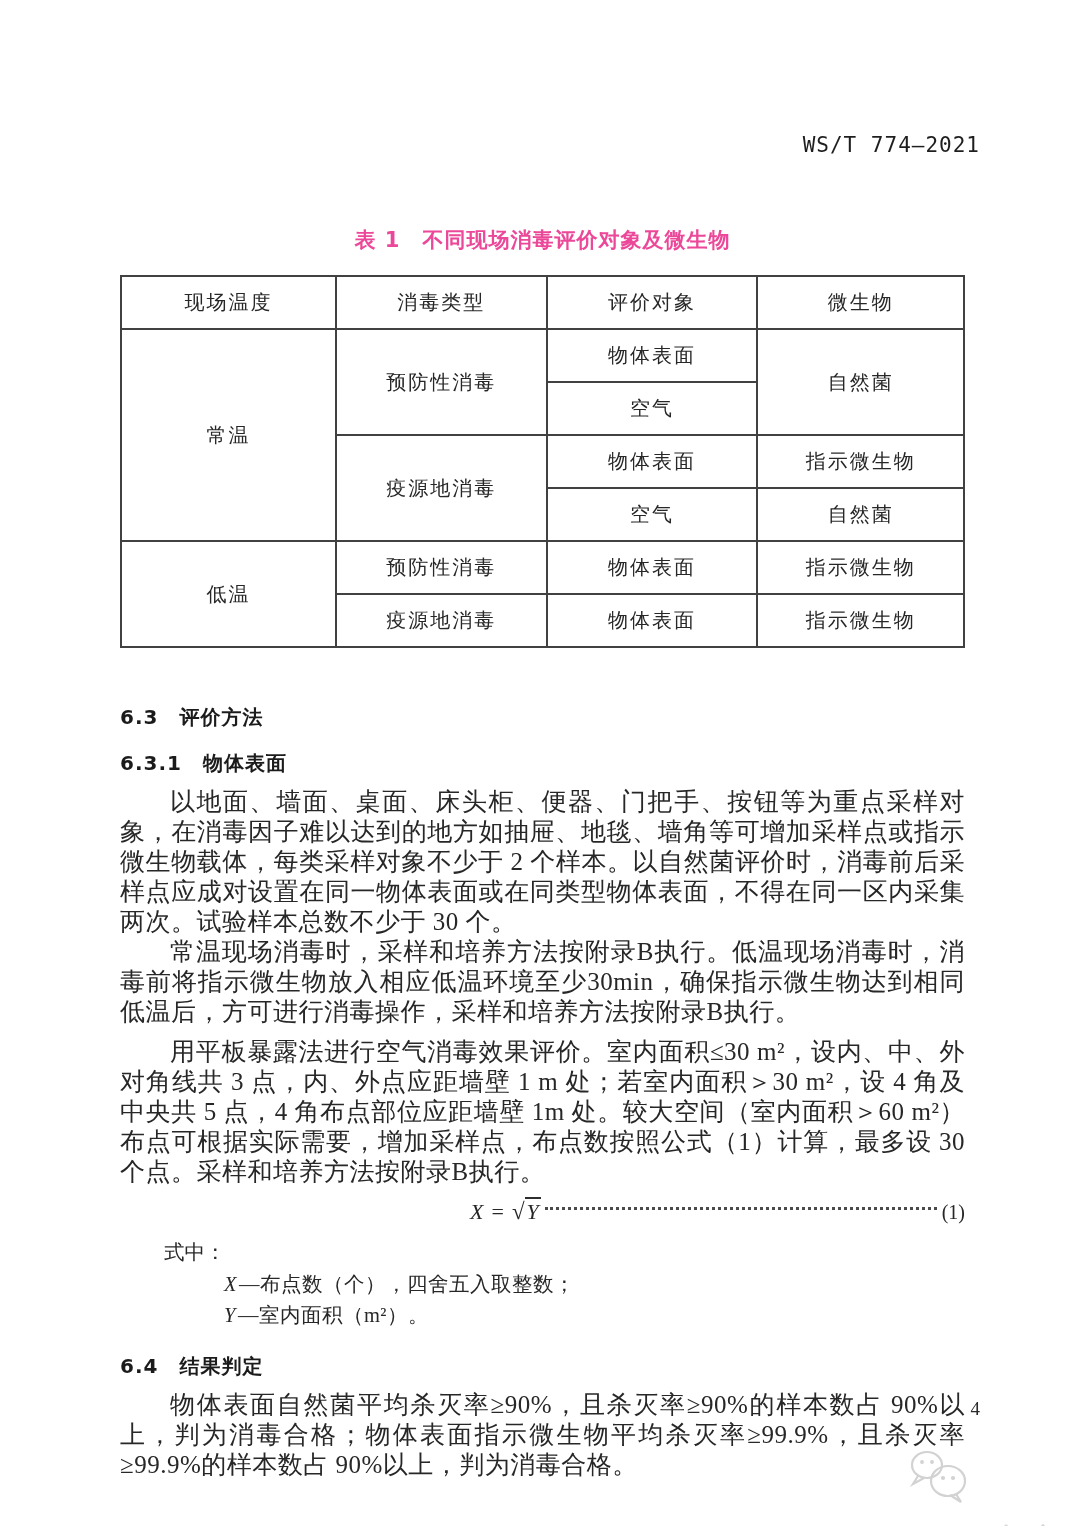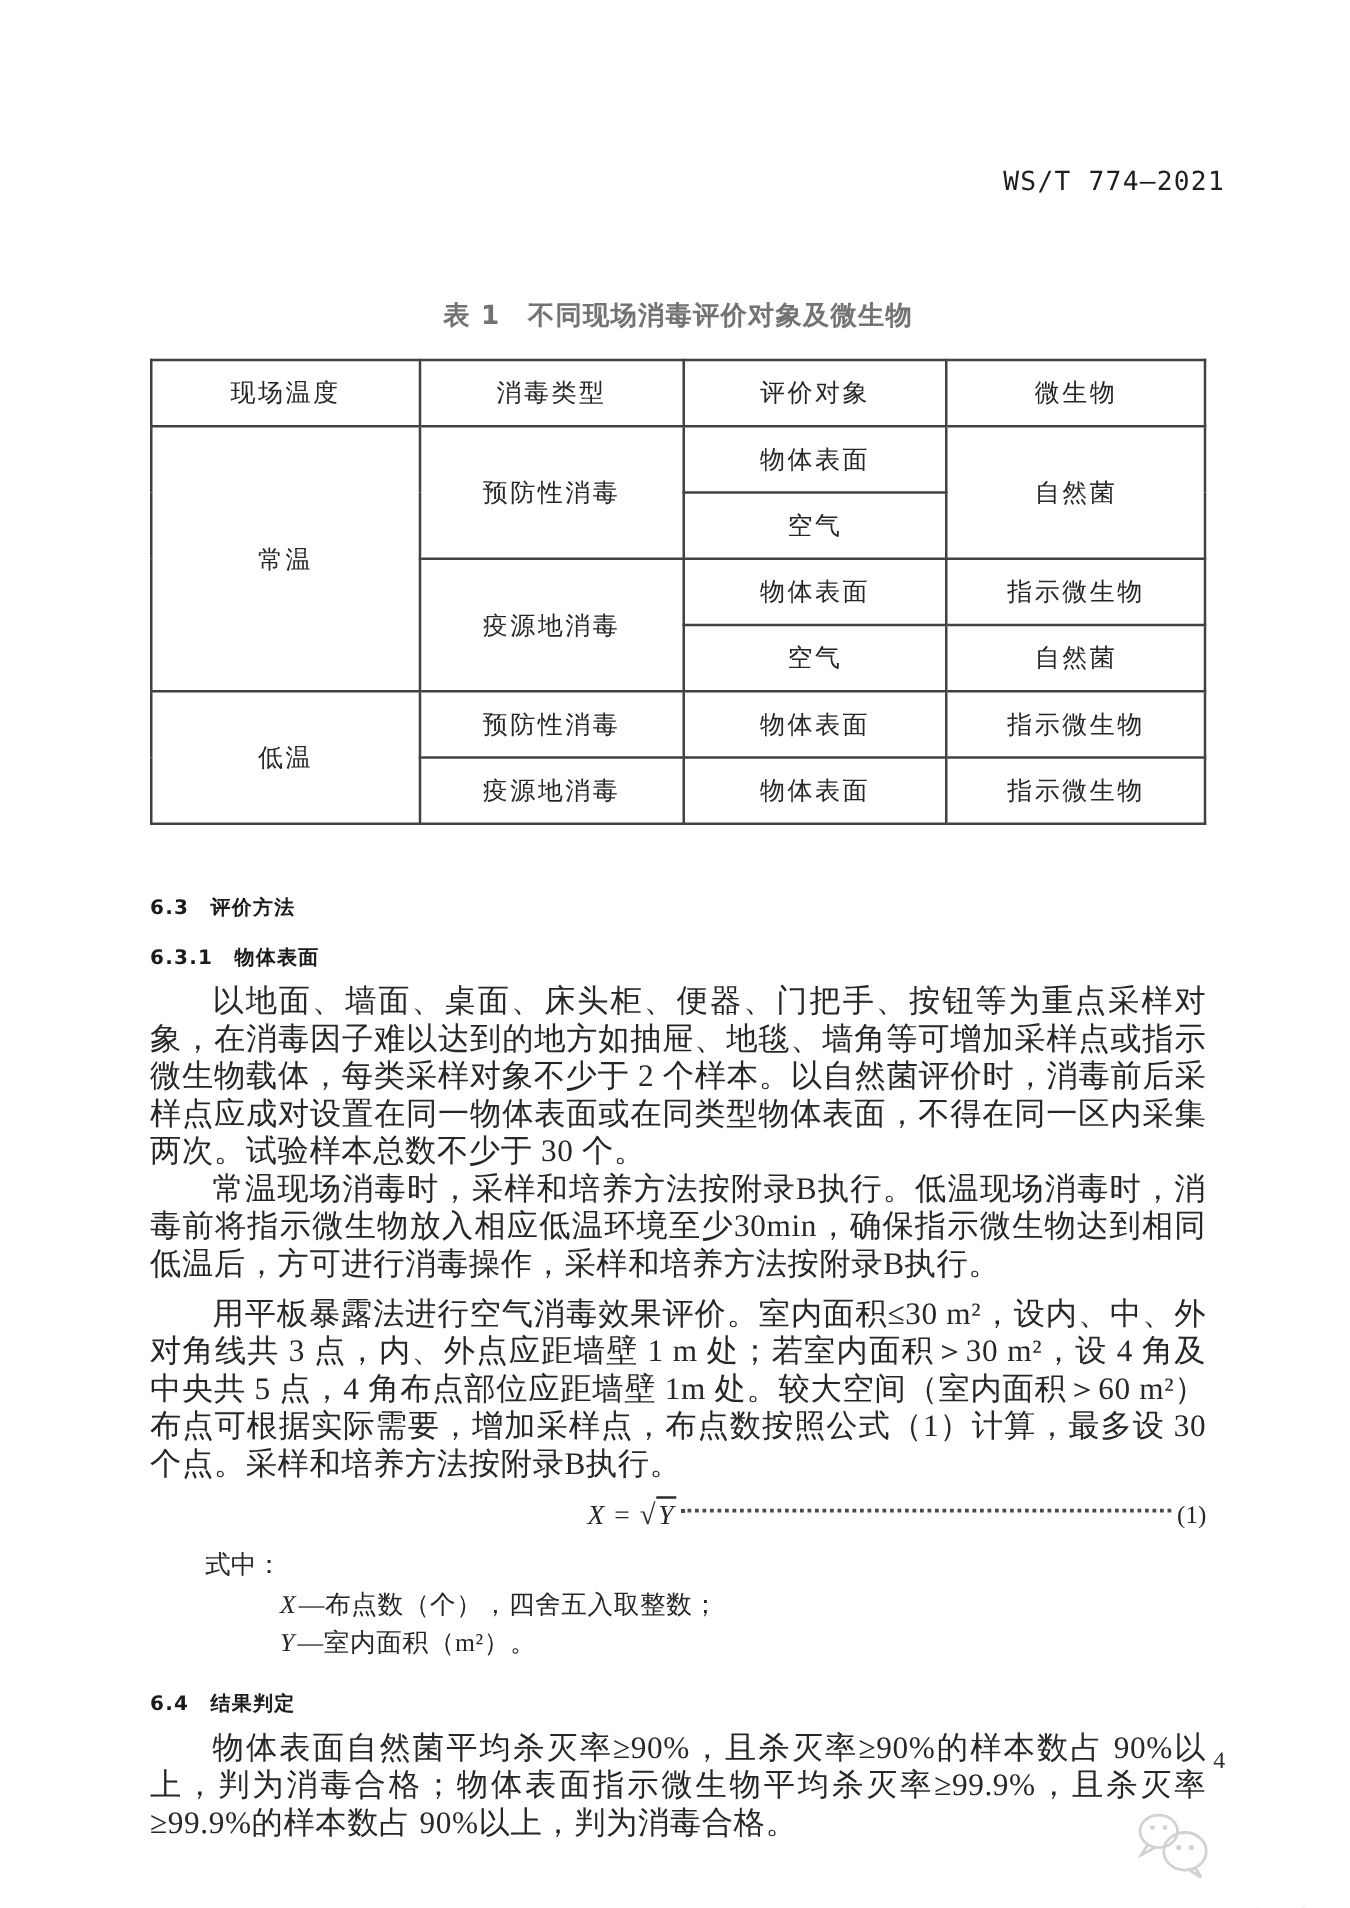--- a/index.html
+++ b/index.html
@@ -9,31 +9,31 @@
   }
   .doc-code {
     position:absolute; top:133px; right:126px;
     font-family:"DejaVu Sans Mono","Liberation Mono",monospace;
     font-size:21px; letter-spacing:1px; color:#1e1e1e;
   }
   .content { position:absolute; top:226px; left:120px; width:845px; }
 
   .table-title {
     font-family:"DejaVu Sans","Liberation Sans",sans-serif; font-weight:700;
-    font-size:21px; color:#737373; text-align:center; margin:12px 0 21px 0; letter-spacing:1px;
+    font-size:21px; color:#ec4899; text-align:center; margin:0 0 21px 0; letter-spacing:1px;
   }
   table.eval { border-collapse:collapse; width:100%; table-layout:fixed; }
   .eval th, .eval td {
     border:2px solid #414141; text-align:center; vertical-align:middle;
     font-weight:400; font-size:20px; color:#272727; padding:0; height:51px; letter-spacing:2px;
   }
 
   .sec-h2, .sec-h3 {
     font-family:"DejaVu Sans","Liberation Sans",sans-serif; font-weight:700;
-    font-size:16px; color:#1b1b1b; margin:0; letter-spacing:1px;
+    font-size:20px; color:#1b1b1b; margin:0; letter-spacing:1px;
   }
   .sec-h2.s63  { margin-top:56px; }
   .sec-h3.s631 { margin-top:19px; }
   .sec-h3.s632 { margin-top:18px; }
   .sec-h2.s64  { margin-top:22px; }
 
   p.body {
     margin:10px 0 0 0; font-size:25px; line-height:30px;
     text-align:justify; text-indent:2em; letter-spacing:0.5px;
   }

